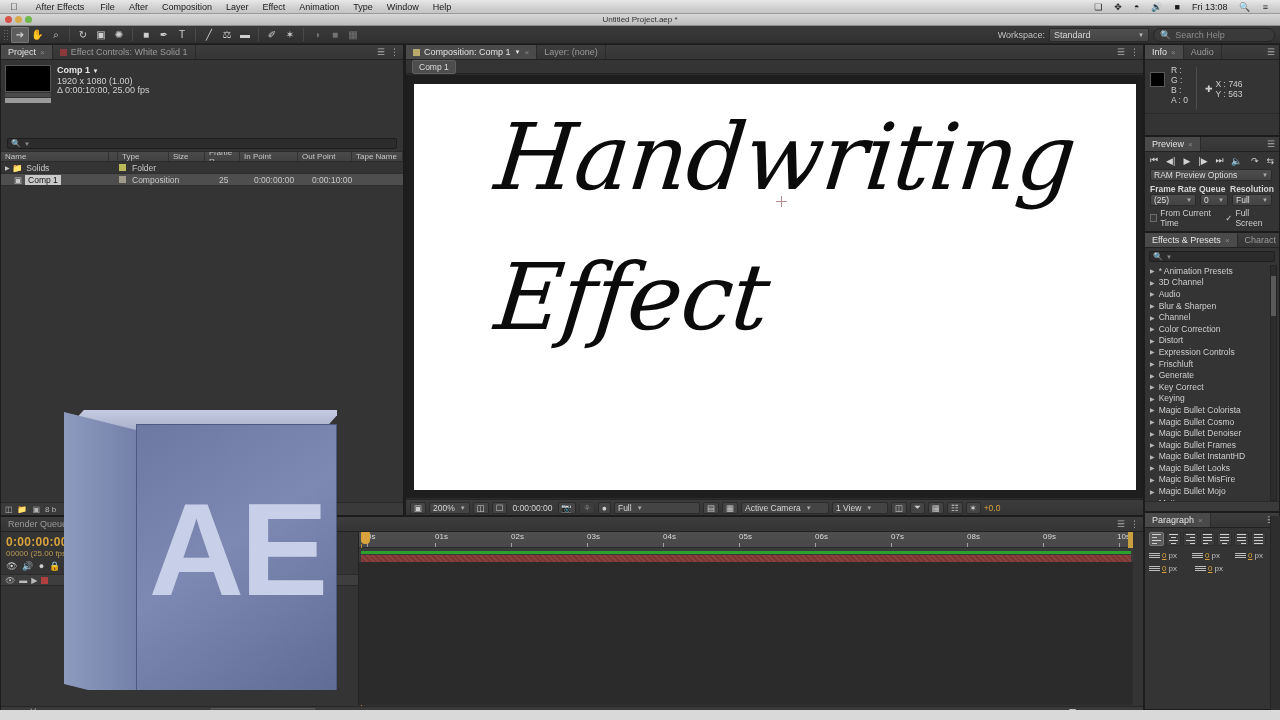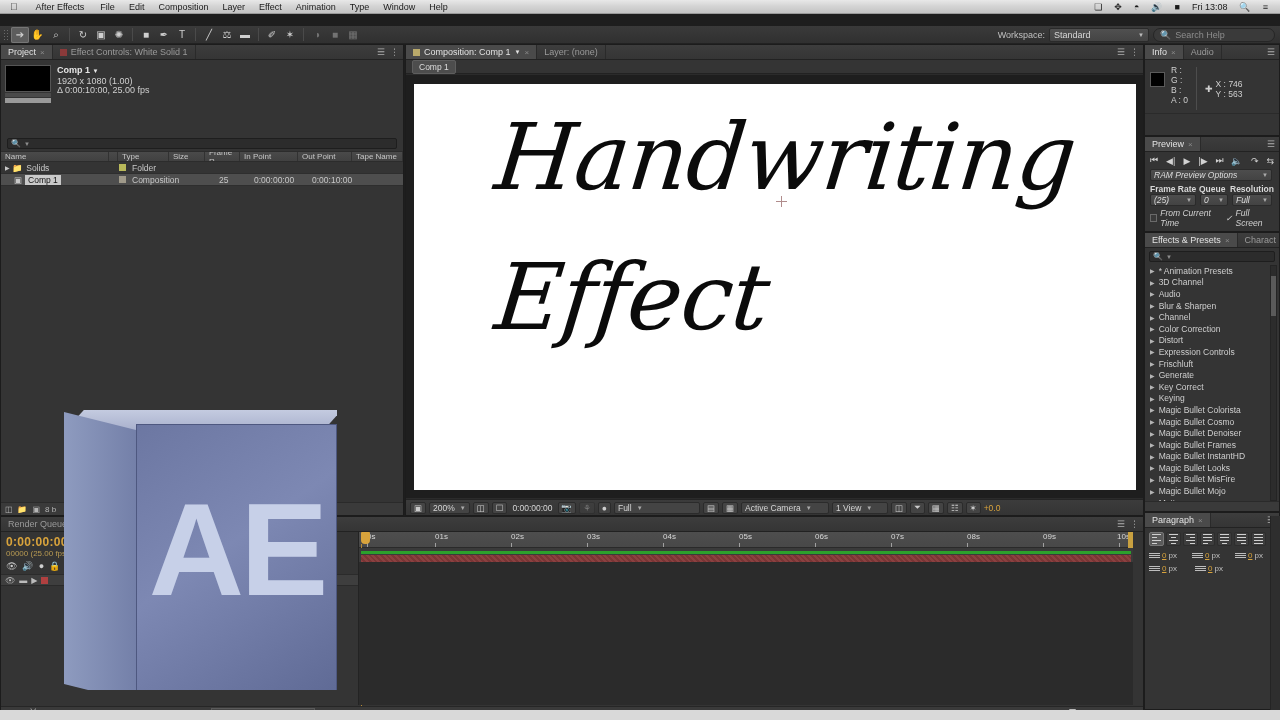--- a/index.html
+++ b/index.html
@@ -140,21 +140,21 @@
   #infoPanel { left: 1144px; top: 44px; width: 136px; height: 92px; }
   .info-body { display: flex; padding: 5px 5px 0 5px; gap: 6px; height: 52px; }
   .info-sw { width: 15px; height: 15px; background: #000; border: 1px solid #5a5a5a; margin-top: 7px; }
   .info-ch { font-size: 8.5px; line-height: 10px; color: #cfcfcf; }
   .info-div { width: 1px; background: #4d4d4d; margin: 2px 2px; }
   .info-xy { font-size: 8.5px; line-height: 10px; color: #cfcfcf; padding-top: 1px; }
   .info-bot { position: absolute; left: 0; right: 0; bottom: 0; height: 22px; border-top: 1px solid #2a2a2a; background: #343434; }
 
   #previewPanel { left: 1144px; top: 136px; width: 136px; height: 96px; }
   .pv-transport { display: flex; align-items: center; justify-content: space-between; padding: 3px 5px; color: #d2d2d2; font-size: 9px; }
-  .pv-row { display: flex; align-items: flex-end; padding: 0 7px 2px 5px; gap: 4px; font-style: italic; }
+  .pv-row { display: flex; align-items: flex-end; padding: 0 7px 2px 5px; gap: 4px; }
   .pv-dd { height: 12px; background: linear-gradient(to bottom,#4d4d4d,#434343); border: 1px solid #2a2a2a;
     border-radius: 2px; display: flex; align-items: center; padding: 0 3px; font-size: 8.5px; color: #dcdcdc; }
   .pv-dd .car { margin-left: auto; font-size: 6px; color: #aaa; padding-left: 4px; }
   .pv-lbls { display: flex; padding: 1px 5px 0 5px; font-size: 8.5px; color: #d8d8d8; font-weight: bold; }
   .pv-chk { display: flex; align-items: center; gap: 3px; font-size: 8.5px; color: #d0d0d0; }
   .box { width: 8px; height: 8px; border: 1px solid #6a6a6a; background: #3a3a3a; display: inline-block; }
 
   #effectsPanel { left: 1144px; top: 232px; width: 136px; height: 280px; }
   .fx-search { margin: 3px 4px; height: 11px; background: #2c2c2c; border: 1px solid #1e1e1e;
     border-radius: 2px; display: flex; align-items: center; padding: 0 3px; gap: 3px; color: #8d8d8d; font-size: 8px; }
@@ -226,40 +226,48 @@
 </style>
 </head>
 <body>
 
 <div class="app">
 
   <div class="macbar">
     <span class="apple"></span>
     <span class="appname">After Effects</span>
     <span class="mi">File</span>
-    <span class="mi">Edit</span>
+    <span class="mi">After</span>
     <span class="mi">Composition</span>
     <span class="mi">Layer</span>
     <span class="mi">Effect</span>
     <span class="mi">Animation</span>
     <span class="mi">Type</span>
     <span class="mi">Window</span>
     <span class="mi">Help</span>
     <div class="right">
       <span>❏</span>
       <span>✥</span>
       <span>◓</span>
       <span>🔊</span>
       <span>■</span>
       <span class="clock">Fri 13:08</span>
       <span>🔍</span>
       <span>≡</span>
     </div>
   </div>
 
+  <div class="titlebar">
+    <div class="traffic">
+      <i style="background:#d8544a"></i>
+      <i style="background:#d8a94a"></i>
+      <i style="background:#6fb84a"></i>
+    </div>
+    <span>Untitled Project.aep *</span>
+  </div>
 
   <div class="toolbar">
     <span class="grip"></span>
     <div class="tool active">➔</div>
     <div class="tool">✋</div>
     <div class="tool">⌕</div>
     <span class="tsep"></span>
     <div class="tool">↻</div>
     <div class="tool">▣</div>
     <div class="tool">✺</div>

